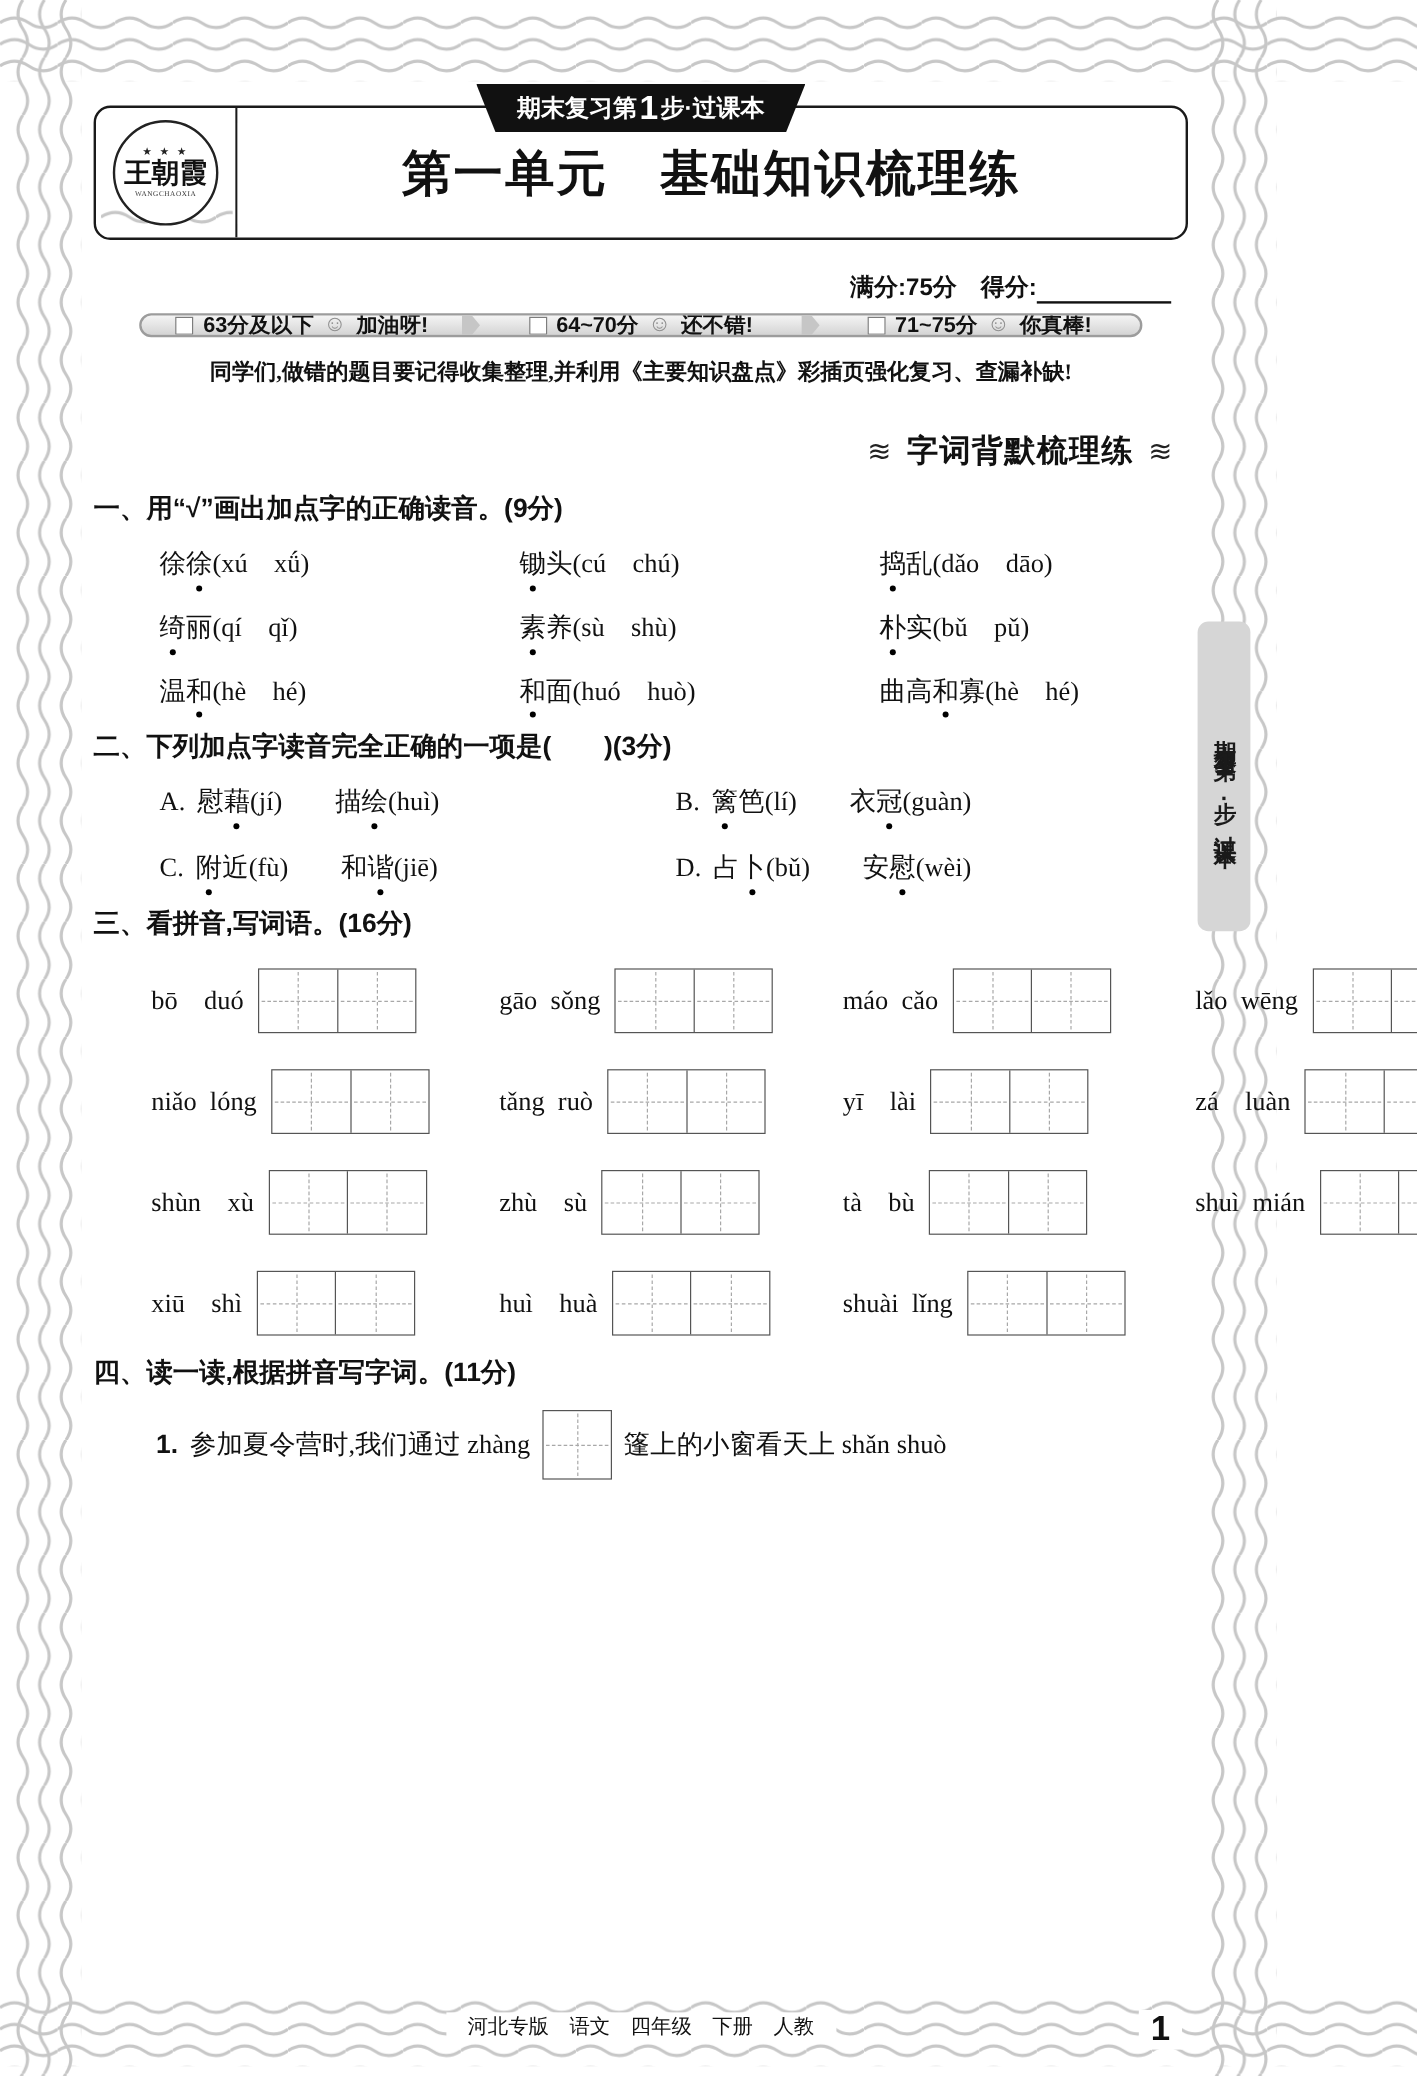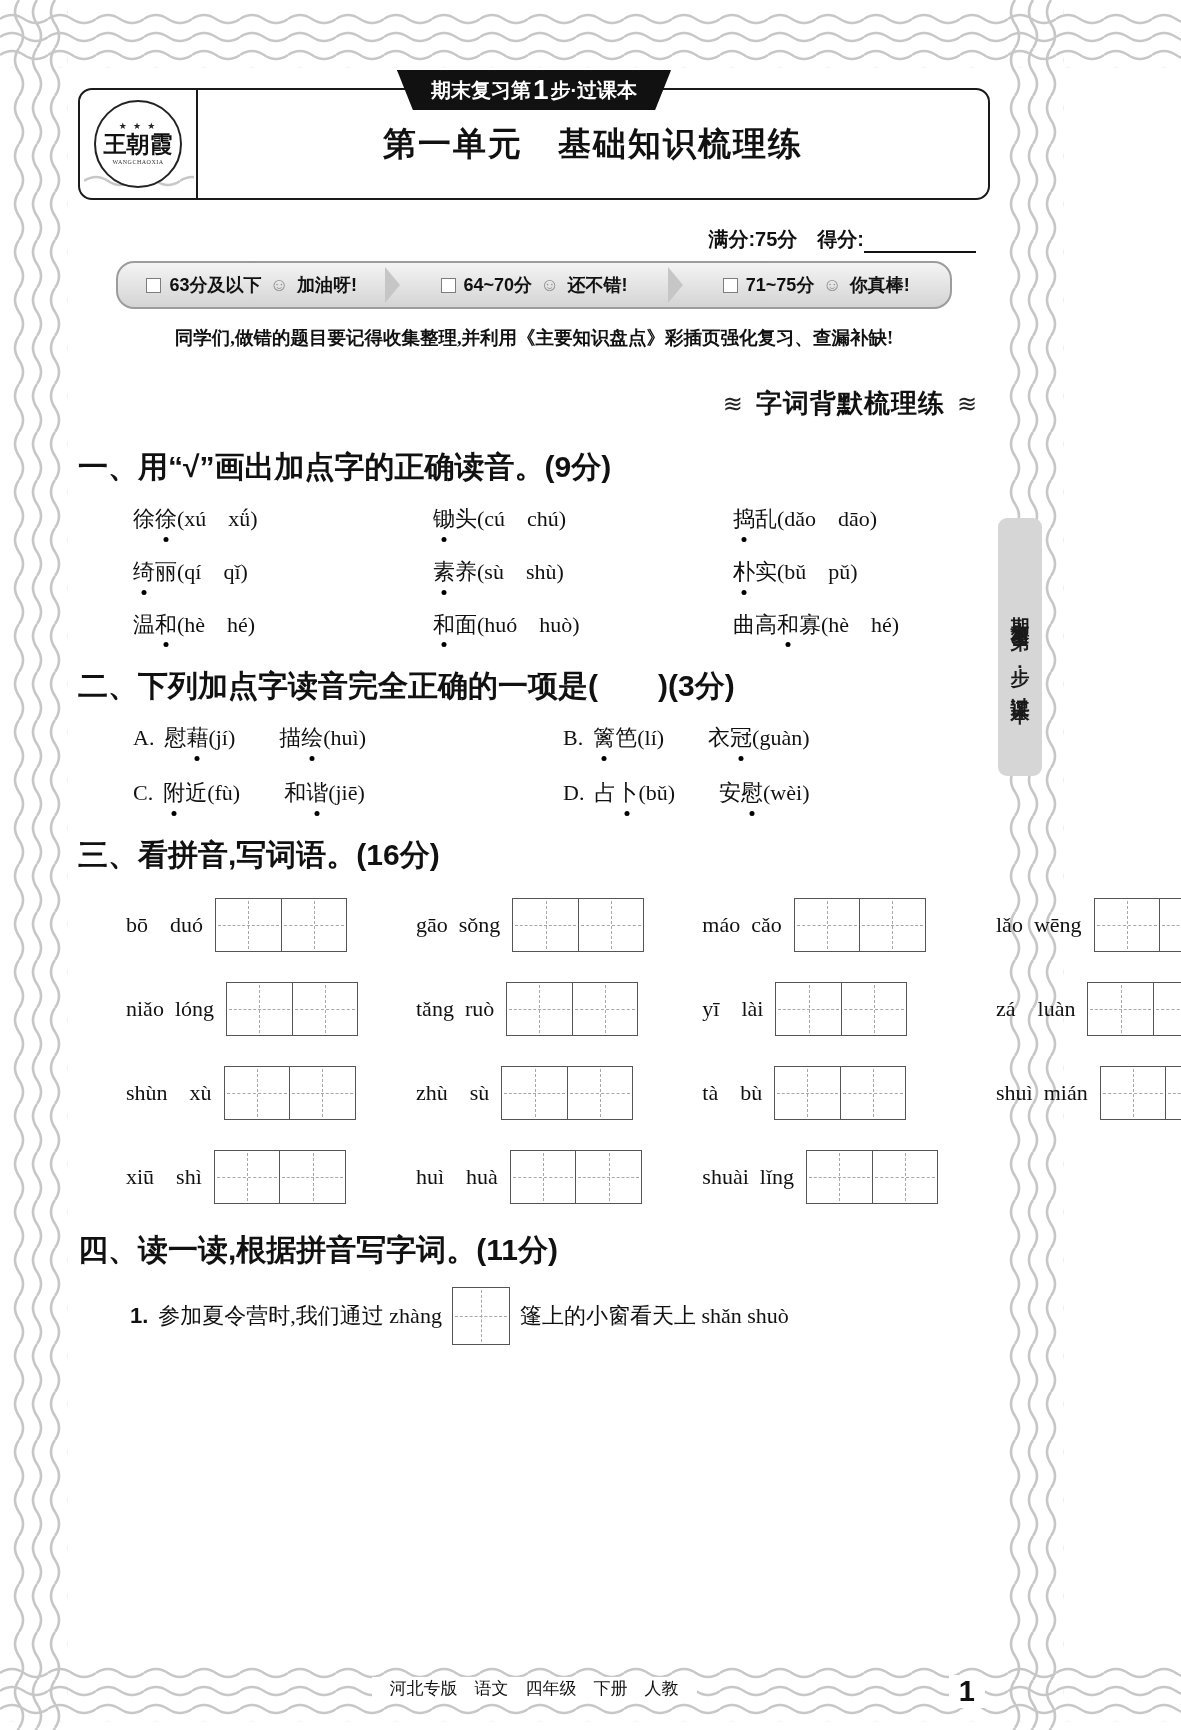--- a/index.html
+++ b/index.html
@@ -21,39 +21,39 @@
   .page { position: absolute; left: 78px; top: 88px; width: 912px; z-index: 2; }
 
   
   .hdr { position: relative; border: 2.5px solid #1a1a1a; border-radius: 14px; height: 112px; display: flex; background:#fff; }
   .logo-cell { width: 118px; border-right: 2px solid #1a1a1a; display: flex; align-items: center; justify-content: center; position: relative; overflow: hidden; border-radius: 12px 0 0 12px; }
   .logo-wave { position: absolute; bottom: 6px; left: 4px; }
   .logo-circle { width: 88px; height: 88px; border: 2.5px solid #222; border-radius: 50%; background: #fff; display: flex; flex-direction: column; align-items: center; justify-content: center; position: relative; z-index: 1; }
   .logo-stars { font-size: 9px; letter-spacing: 2px; color: #222; line-height: 1; }
   .logo-name { font-size: 23px; font-weight: bold; line-height: 1.2; }
   .logo-sub { font-size: 6px; letter-spacing: 0.5px; color: #333; line-height: 1.4; }
-  .hdr-title { flex: 1; display: flex; align-items: center; justify-content: center; font-family: "Liberation Sans", sans-serif; font-weight: bold; font-size: 33px; letter-spacing: 2px; }
+  .hdr-title { flex: 1; display: flex; align-items: center; justify-content: center; font-family: "Liberation Sans", sans-serif; font-weight: bold; font-size: 41px; letter-spacing: 2px; }
   .badge { position: absolute; top: -20px; left: 50%; transform: translateX(-50%); background: #111; color: #fff; height: 40px; padding: 0 34px; display: flex; align-items: center; font-family: "Liberation Sans", sans-serif; font-weight: bold; font-size: 20px; clip-path: polygon(0 0, 100% 0, calc(100% - 16px) 100%, 16px 100%); }
   .badge .num { font-size: 28px; margin: 0 2px; }
 
   
   .score-line { text-align: right; margin: 26px 14px 8px 0; font-family: "Liberation Sans", sans-serif; font-weight: bold; font-size: 20px; }
   .score-blank { display: inline-block; width: 112px; border-bottom: 2px solid #111; height: 1.05em; vertical-align: bottom; }
-  .bands { margin: 6px auto 0; width: 836px; height: 48px; border: 2px solid #9c9c9c; border-radius: 18px; background: linear-gradient(180deg, #f4f4f4, #d4d4d4); display: flex; align-items: center; overflow: hidden; font-family: "Liberation Sans", sans-serif; }
+  .bands { margin: 6px auto 0; width: 836px; height: 20px; border: 2px solid #9c9c9c; border-radius: 18px; background: linear-gradient(180deg, #f4f4f4, #d4d4d4); display: flex; align-items: center; overflow: hidden; font-family: "Liberation Sans", sans-serif; }
   .band { flex: 1; display: flex; align-items: center; justify-content: center; gap: 8px; font-size: 18px; font-weight: bold; }
   .band .cb { width: 15px; height: 15px; border: 1.8px solid #7d7d7d; background: #fff; flex: none; }
   .band .face { color: #8f8f8f; font-size: 19px; font-weight: normal; }
   .chev { width: 0; height: 0; border-top: 18px solid transparent; border-bottom: 18px solid transparent; border-left: 15px solid #c6c6c6; flex: none; }
 
   .note { text-align: center; font-size: 18.5px; font-weight: 600; margin: 16px 0 0; }
 
   .section-title { text-align: right; font-family: "Liberation Sans", sans-serif; font-weight: bold; font-size: 26px; margin: 36px 0 10px; letter-spacing: 1px; }
   .section-title .deco { font-weight: normal; font-size: 24px; color: #222; margin: 0 12px; }
 
-  .q-title { font-family: "Liberation Sans", sans-serif; font-weight: bold; font-size: 30px; margin: 26px 0 16px; }
+  .q-title { font-family: "Liberation Sans", sans-serif; font-weight: bold; font-size: 22px; margin: 16px 0 16px; }
 
   
   .em { position: relative; display: inline-block; }
   .em::after { content: ""; position: absolute; left: 50%; transform: translateX(-50%); bottom: -7px; width: 5px; height: 5px; border-radius: 50%; background: #000; }
 
   .q1-grid { display: grid; grid-template-columns: 300px 300px 1fr; row-gap: 22px; padding-left: 55px; font-size: 22px; line-height: 1.4; }
   .q2-grid { display: grid; grid-template-columns: 430px 1fr; row-gap: 24px; padding-left: 55px; font-size: 22px; line-height: 1.4; margin-top: 4px; }
   .q2-opt { display: flex; }
   .q2-opt .olabel { margin-right: 10px; }
   .q2-opt .w2 { margin-left: 44px; }

